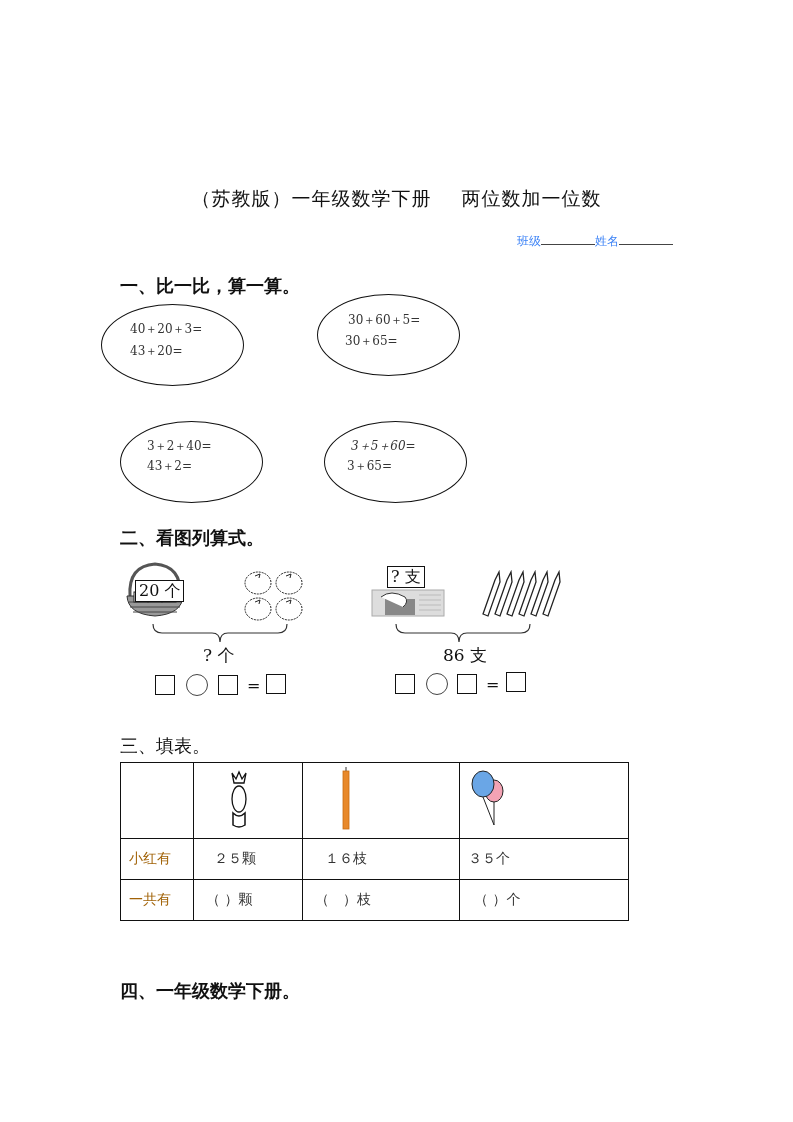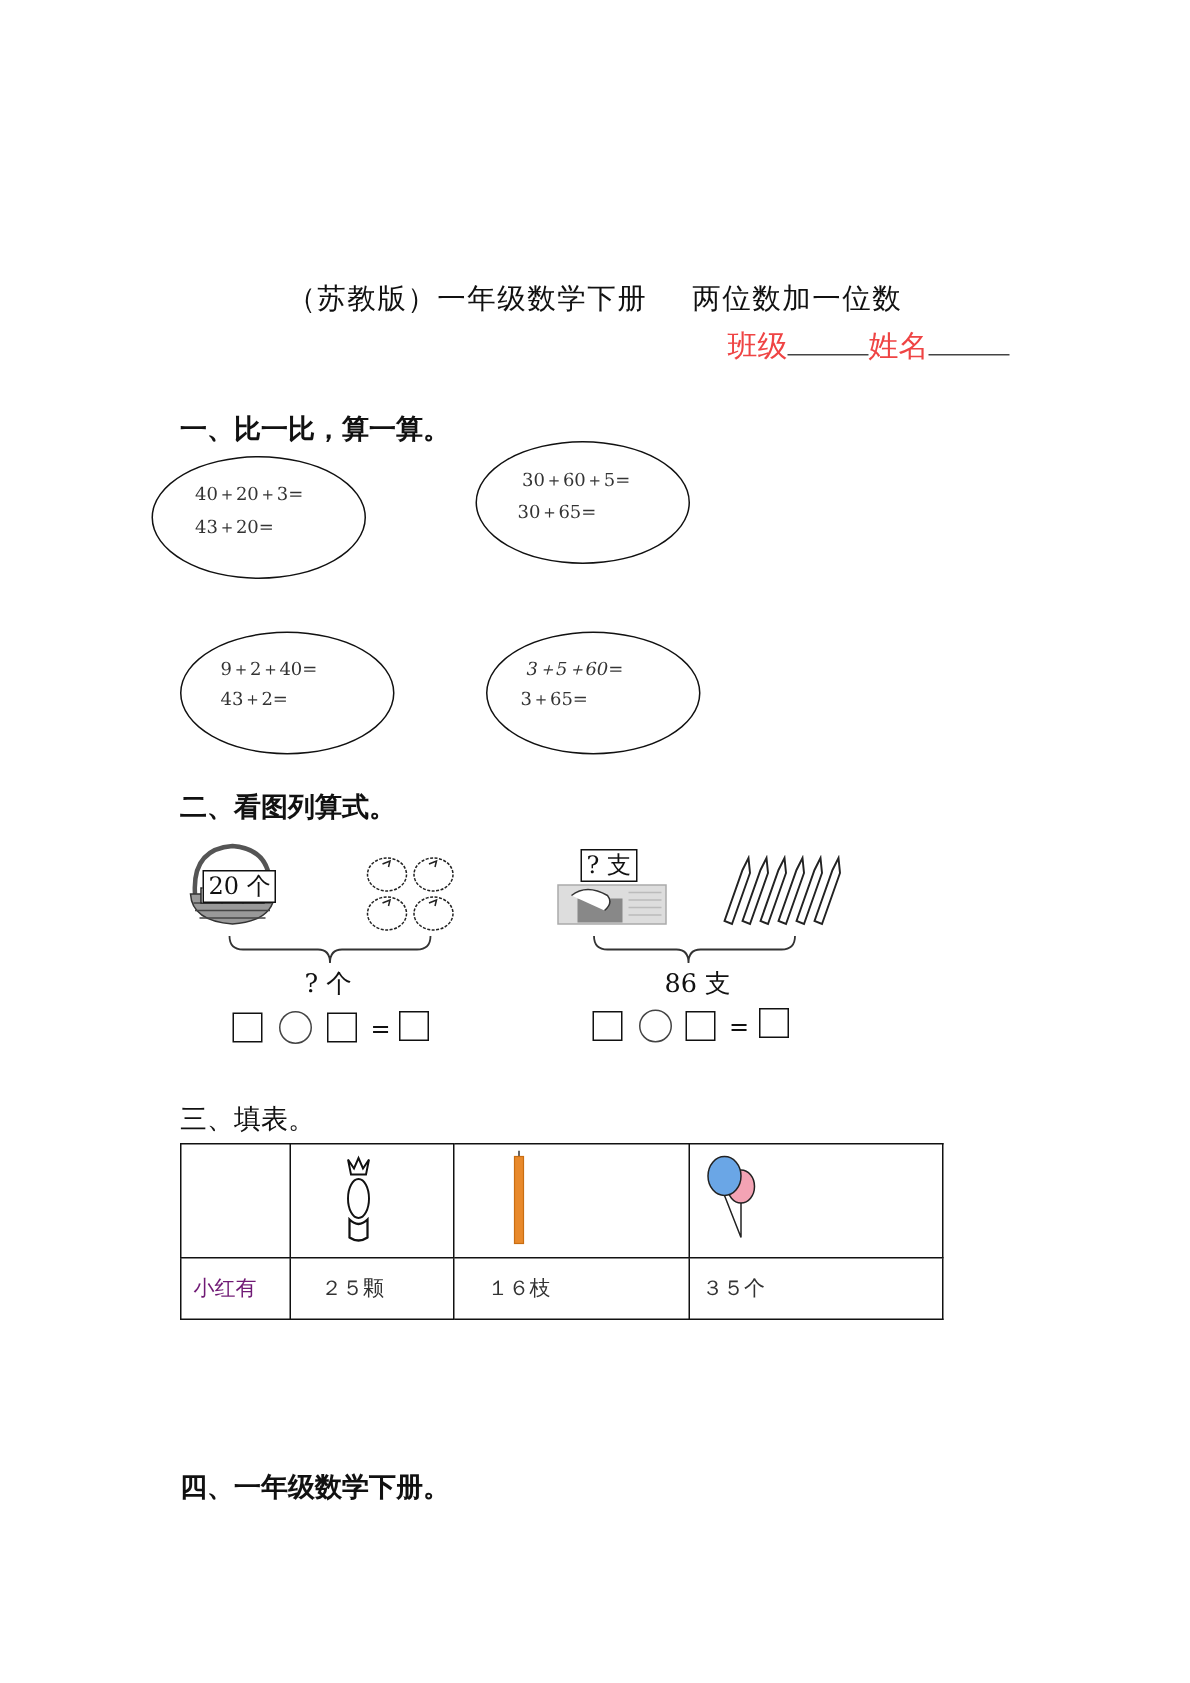--- a/index.html
+++ b/index.html
@@ -8,21 +8,21 @@
       font-family: "DejaVu Serif", "Liberation Serif", serif; color: #111;
     }
     .abs { position: absolute; }
     .title {
       left: 0; width: 793px; top: 186px; text-align: center;
       font-family: Liberation Mono, monospace;
       font-size: 19px; letter-spacing: 1px; color: #111;
     }
     .title .gap { display: inline-block; width: 30px; }
     .student-line {
-      top: 217px; right: 120px; font-size: 20px; color: #ef4444;
+      top: 230px; right: 120px; font-size: 12px; color: #3b82f6;
       font-family: "DejaVu Sans", "Liberation Sans", sans-serif;
     }
     .student-line .blank {
       display: inline-block; width: 54px; border-bottom: 1px solid #444;
       height: 14px; vertical-align: baseline;
     }
     .section-heading {
       font-family: "DejaVu Sans", "Liberation Sans", sans-serif;
       font-size: 18px; font-weight: bold; color: #111; left: 120px;
     }
@@ -39,21 +39,21 @@
     .eqsign { font-size: 16px; font-family: "DejaVu Sans", sans-serif; }
     .caption { font-size: 17px; font-family: "DejaVu Serif", "Liberation Serif", serif; }
     table.fill {
       position: absolute; left: 120px; top: 762px; border-collapse: collapse;
       font-family: "DejaVu Serif", "Liberation Serif", serif; font-size: 14px; color: #333;
     }
     table.fill td {
       border: 1.5px solid #111; padding: 0 0 0 8px; height: 40px; vertical-align: middle;
     }
     table.fill tr.header td { height: 75px; }
-    .rowlabel { font-family: Liberation Mono, monospace; color: #701a75; }
+    .rowlabel { font-family: Liberation Mono, monospace; color: #a16207; }
     .labelbox {
       border: 1.5px solid #111; background: #fff; font-size: 16px; padding: 0 3px;
       font-family: "DejaVu Serif", serif; line-height: 20px;
     }
   </style>
 </head>
 <body>
 
 <div class="abs title">
   <span>（苏教版）一年级数学下册</span><span class="gap"></span><span>两位数加一位数</span>
@@ -67,21 +67,21 @@
 
 <div class="abs ellipse" style="left:101px; top:304px;">
   <div class="eq" style="left:28px; top:16px;">40＋20＋3=</div>
   <div class="eq" style="left:28px; top:38px;">43＋20=</div>
 </div>
 <div class="abs ellipse" style="left:317px; top:294px;">
   <div class="eq" style="left:30px; top:17px;">30＋60＋5=</div>
   <div class="eq" style="left:27px; top:38px;">30＋65=</div>
 </div>
 <div class="abs ellipse" style="left:120px; top:421px;">
-  <div class="eq" style="left:26px; top:16px;">9＋2＋40=</div>
+  <div class="eq" style="left:26px; top:16px;">3＋2＋40=</div>
   <div class="eq" style="left:26px; top:36px;">43＋2=</div>
 </div>
 <div class="abs ellipse" style="left:324px; top:421px;">
   <div class="eq" style="left:26px; top:16px;font-style:italic;">3＋5＋60=</div>
   <div class="eq" style="left:22px; top:36px;">3＋65=</div>
 </div>
 
 <div class="abs section-heading" style="top:526px;">二、看图列算式。</div>
 
 <svg class="abs" style="left:124px; top:562px;" width="62" height="56">
@@ -168,16 +168,22 @@
         <path d="M13 28 L24 56 M24 33 L24 56" stroke="#222" fill="none"></path>
       </svg>
     </td>
   </tr>
   <tr>
     <td class="rowlabel">小红有</td>
     <td style="padding-left:20px;">２５颗</td>
     <td style="padding-left:22px;">１６枝</td>
     <td>３５个</td>
   </tr>
+  <tr>
+    <td class="rowlabel">一共有</td>
+    <td style="padding-left:12px;">（ ）颗</td>
+    <td style="padding-left:12px;">（　）枝</td>
+    <td style="padding-left:14px;">（ ）个</td>
+  </tr>
 </tbody>
   </table>
 
 <div class="abs section-heading" style="top:979px;">四、一年级数学下册。</div>
 
 </body></html>

